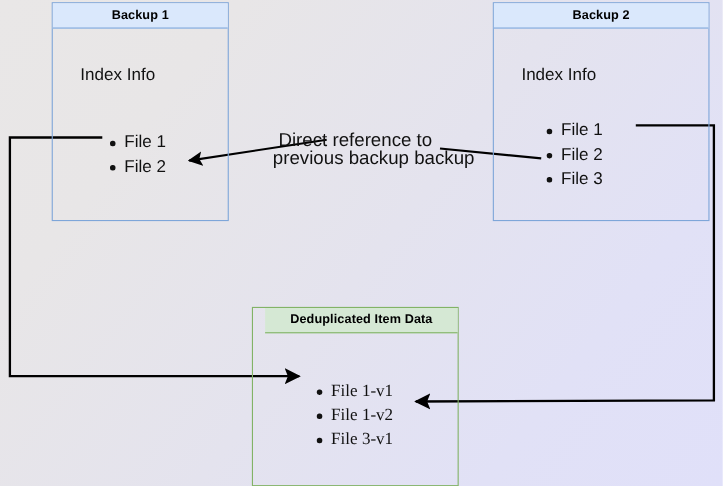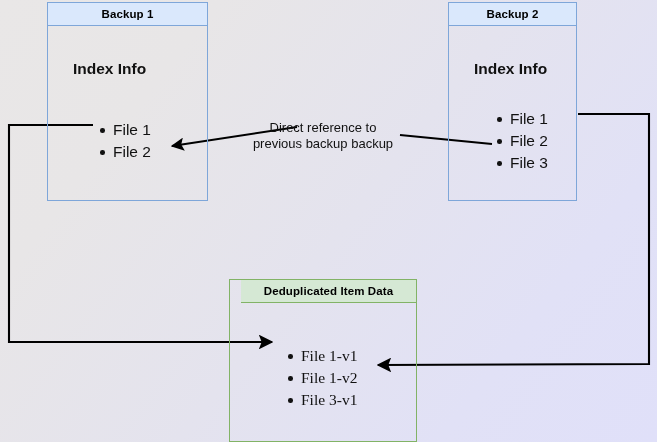--- a/index.html
+++ b/index.html
@@ -59,21 +59,20 @@
   .node-body {
     position: relative;
     height: calc(100% - 23px);
   }
 
   .index-label {
     position: absolute;
     font-size: 15.5px;
     color: #111111;
     white-space: nowrap;
-    font-weight: bold;
   }
 
   .file-list {
     position: absolute;
     margin: 0;
     padding: 0;
     list-style: none;
   }
   .file-list li {
     position: relative;
@@ -89,21 +88,21 @@
     left: 1px;
     top: 9px;
     width: 4.6px;
     height: 4.6px;
     border-radius: 50%;
     background: #111111;
   }
 
   .edge-label {
     position: absolute;
-    font-size: 13px;
+    font-size: 17px;
     line-height: 16px;
     color: #111111;
     text-align: center;
     white-space: nowrap;
   }
 </style>
 </head>
 <body>
 
 <div id="canvas">
@@ -130,21 +129,21 @@
     <div class="node-header">Backup 1</div>
     <div class="node-body">
       <div class="index-label" style="left:25px; top:34px;">Index Info</div>
       <ul class="file-list" style="left:51px; top:93px;">
         <li>File 1</li>
         <li>File 2</li>
       </ul>
     </div>
   </div>
 
-  <div class="node" style="left:448px; top:2px; width:129px; height:199px;">
+  <div class="node" style="left:448px; top:2px; width:197px; height:199px;">
     <div class="node-header">Backup 2</div>
     <div class="node-body">
       <div class="index-label" style="left:25px; top:34px;">Index Info</div>
       <ul class="file-list" style="left:47px; top:82px;">
         <li>File 1</li>
         <li>File 2</li>
         <li>File 3</li>
       </ul>
     </div>
   </div>

